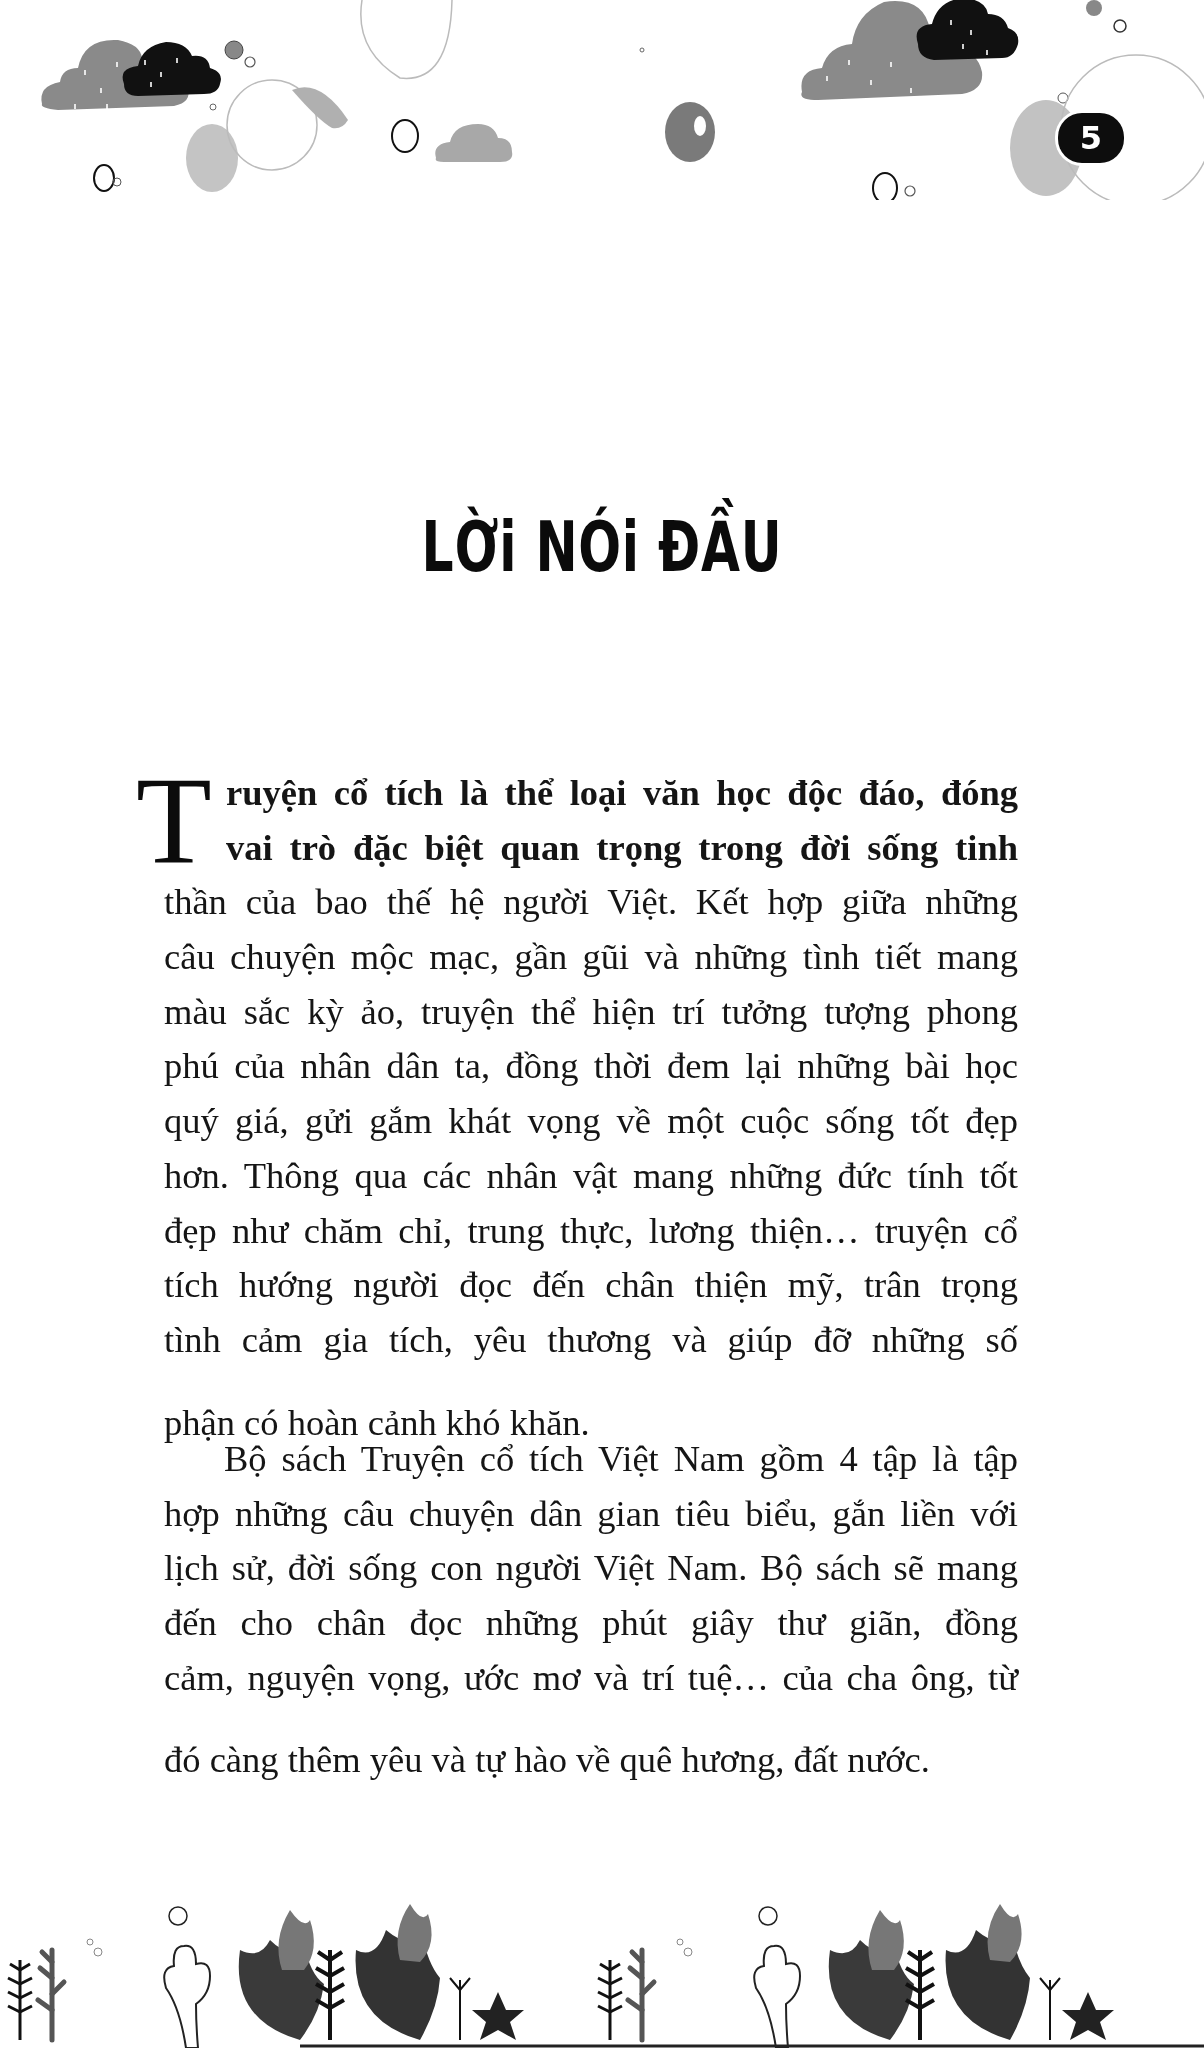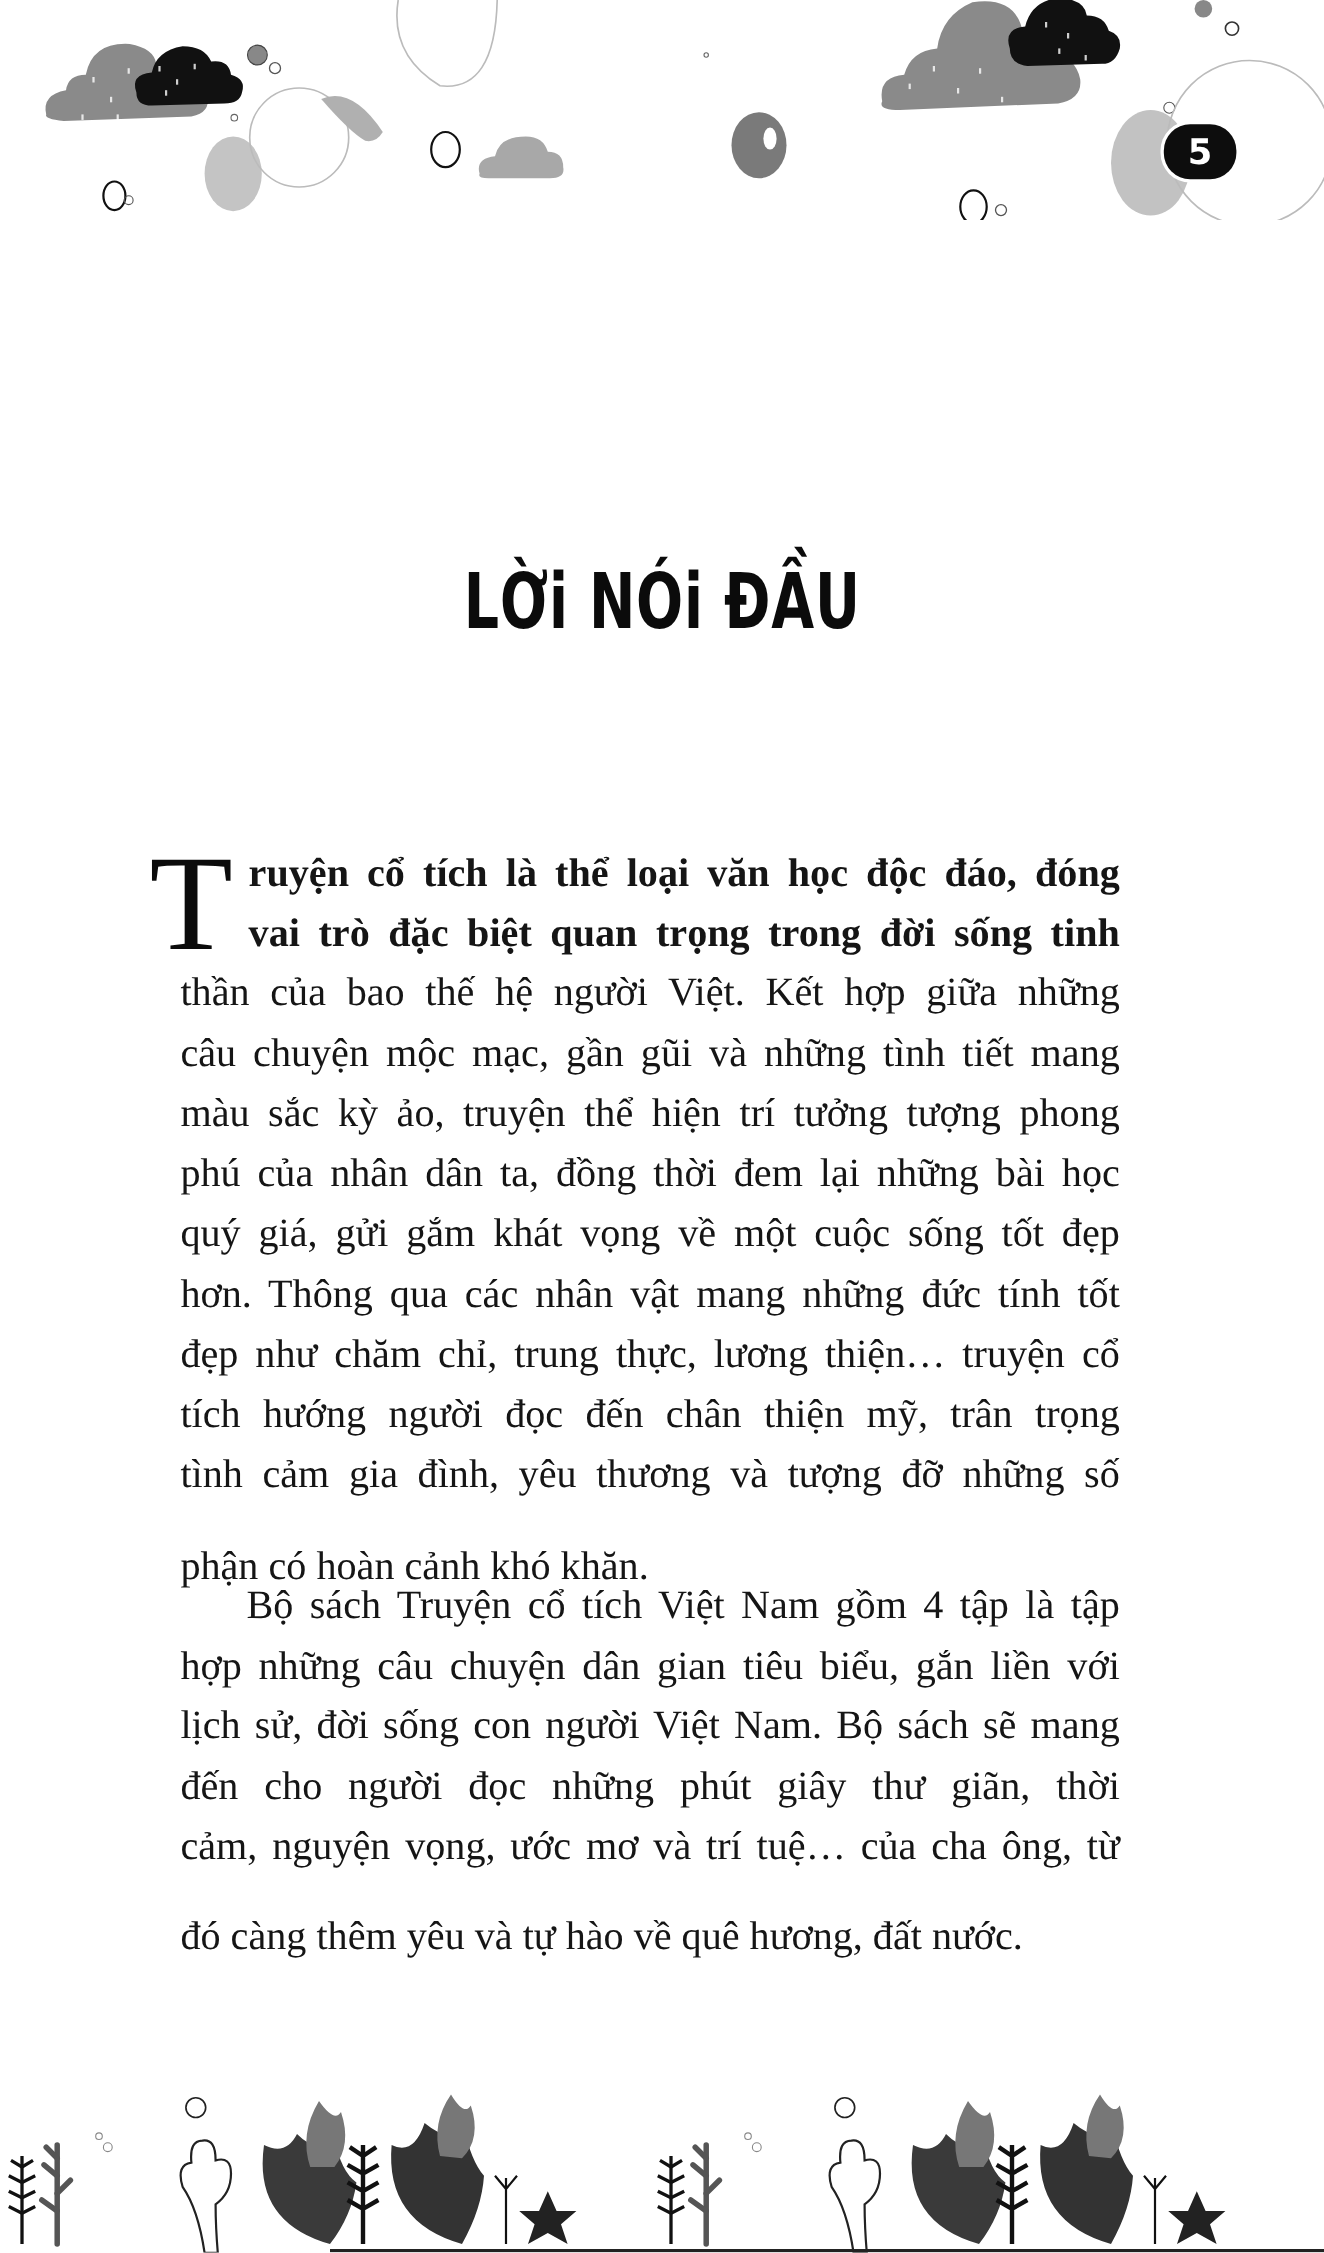--- a/index.html
+++ b/index.html
@@ -91,29 +91,29 @@
   <div class="line indent1">ruyện cổ tích là thể loại văn học độc đáo, đóng</div>
   <div class="line indent1">vai trò đặc biệt quan trọng trong đời sống tinh</div>
   <div class="line">thần của bao thế hệ người Việt. Kết hợp giữa những</div>
   <div class="line">câu chuyện mộc mạc, gần gũi và những tình tiết mang</div>
   <div class="line">màu sắc kỳ ảo, truyện thể hiện trí tưởng tượng phong</div>
   <div class="line">phú của nhân dân ta, đồng thời đem lại những bài học</div>
   <div class="line">quý giá, gửi gắm khát vọng về một cuộc sống tốt đẹp</div>
   <div class="line">hơn. Thông qua các nhân vật mang những đức tính tốt</div>
   <div class="line">đẹp như chăm chỉ, trung thực, lương thiện… truyện cổ</div>
   <div class="line">tích hướng người đọc đến chân thiện mỹ, trân trọng</div>
-  <div class="line">tình cảm gia đình, yêu thương và tượng đỡ những số</div>
+  <div class="line">tình cảm gia tích, yêu thương và giúp đỡ những số</div>
   <div class="line last">phận có hoàn cảnh khó khăn.</div>
 </div>
 
 <div class="body-text p2">
   <div class="line first">Bộ sách Truyện cổ tích Việt Nam gồm 4 tập là tập</div>
   <div class="line">hợp những câu chuyện dân gian tiêu biểu, gắn liền với</div>
   <div class="line">lịch sử, đời sống con người Việt Nam. Bộ sách sẽ mang</div>
-  <div class="line">đến cho người đọc những phút giây thư giãn, thời</div>
+  <div class="line">đến cho chân đọc những phút giây thư giãn, đồng</div>
   <div class="line">cảm, nguyện vọng, ước mơ và trí tuệ… của cha ông, từ</div>
   <div class="line last">đó càng thêm yêu và tự hào về quê hương, đất nước.</div>
 </div>
 
 <svg class="deco" style="left:0;top:1900px" width="1204" height="148" viewBox="0 0 1204 148">
   <g id="plantset">
 
     <g stroke="#111" stroke-width="3" fill="none">
       <path d="M20 140 L20 60"></path>
       <path d="M20 70 l-10 -6 M20 70 l10 -6 M20 84 l-12 -6 M20 84 l12 -6 M20 98 l-12 -6 M20 98 l12 -6 M20 112 l-12 -6 M20 112 l12 -6"></path>

